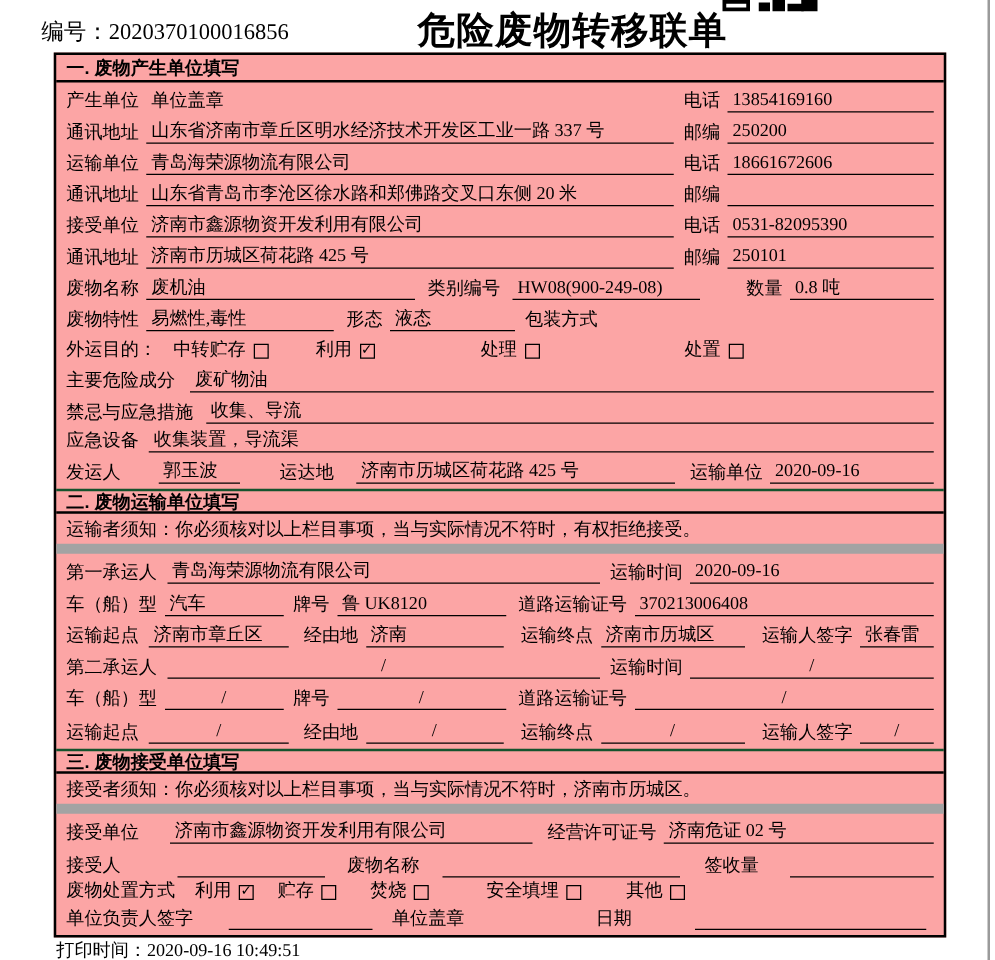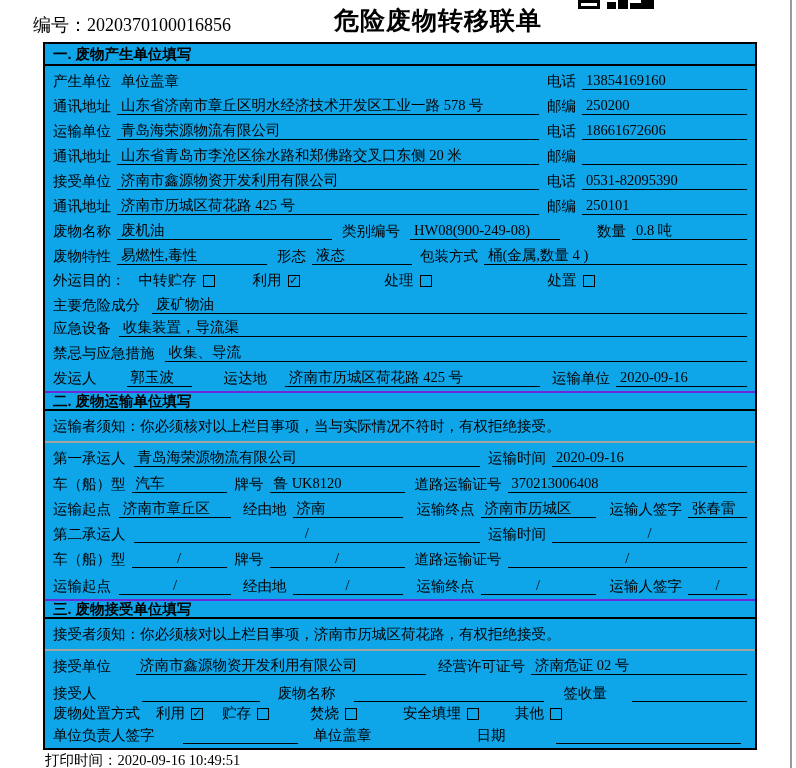--- a/index.html
+++ b/index.html
@@ -1,35 +1,35 @@
 <!DOCTYPE html>
 <html><head>
 <meta charset="utf-8">
 <style>
   html,body{margin:0;padding:0;background:#fff;}
   .sheet{position:relative;width:796px;height:768px;background:#fff;overflow:hidden;
          font-family:"Liberation Serif","DejaVu Serif",serif;color:#000;}
   .serial{position:absolute;left:33px;top:13px;font-size:18px;white-space:nowrap;}
-  .title{position:absolute;left:334px;top:4px;font-size:25px;font-weight:bold;letter-spacing:1px;
+  .title{position:absolute;left:334px;top:4px;font-size:30px;font-weight:bold;letter-spacing:1px;
          font-family:"Liberation Sans","DejaVu Sans",sans-serif;white-space:nowrap;}
   .qr{position:absolute;left:578px;top:0;width:78px;height:9px;}
   .qr i{position:absolute;background:#000;}
   .qr .q1{left:0;top:0;width:22px;height:9px;background:#fff;border:3px solid #000;box-sizing:border-box;}
   .qr .q2{left:29px;top:2px;width:9px;height:7px;}
   .qr .q3{left:40px;top:0;width:10px;height:9px;}
   .qr .q4{left:52px;top:3px;width:13px;height:6px;}
   .qr .q5{left:63px;top:0;width:13px;height:9px;}
   .edge{position:absolute;left:790px;top:0;width:2px;height:768px;background:#9a9a9a;}
-  .tbl{position:absolute;left:43px;top:42px;width:714px;border:2px solid #000;box-sizing:border-box;background:#0ea5e9;}
+  .tbl{position:absolute;left:43px;top:42px;width:714px;border:2px solid #000;box-sizing:border-box;background:#fca5a5;}
   .sec{display:flex;align-items:center;height:22px;padding:0 8px;box-sizing:border-box;
        font-family:"Liberation Sans","DejaVu Sans",sans-serif;font-weight:bold;font-size:14.5px;
        border-bottom:2px solid #000;}
-  .sec.bt{border-top:2px solid #6d28d9;}
+  .sec.bt{border-top:2px solid #14532d;}
   .notice{display:flex;align-items:center;height:32px;padding:0 8px;box-sizing:border-box;
-          font-size:14.5px;border-bottom:2px solid #a3a3a3;white-space:nowrap;}
+          font-size:14.5px;border-bottom:8px solid #a3a3a3;white-space:nowrap;}
   .r{display:flex;align-items:flex-end;height:25px;padding:0 8px 4px 8px;box-sizing:border-box;font-size:14.5px;}
   .lb{white-space:nowrap;line-height:17px;flex:none;}
   .u{border-bottom:1px solid #000;margin-left:6px;min-height:17px;line-height:17px;
      padding:0 4px;white-space:nowrap;box-sizing:border-box;flex:none;overflow:hidden;}
   .u.c{text-align:center;}
   .fill{flex:1 1 auto;}
   .sp{flex:1 1 auto;}
   .opt{display:flex;align-items:flex-end;white-space:nowrap;flex:none;}
   .cb{width:12px;height:12px;border:1.5px solid #000;margin-left:6px;margin-bottom:2px;
       font-size:11px;line-height:9px;text-align:center;box-sizing:border-box;flex:none;}
@@ -60,21 +60,21 @@
     <div class="r" style="height:28px">
       <span class="lb">产生单位</span>
       <span class="lb" style="margin-left:10px">单位盖章</span>
       <span class="sp"></span>
       <span class="lb">电话</span>
       <span class="u" style="width:165px">13854169160</span>
     </div>
 
     <div class="r">
       <span class="lb">通讯地址</span>
-      <span class="u fill">山东省济南市章丘区明水经济技术开发区工业一路 578 号</span>
+      <span class="u fill">山东省济南市章丘区明水经济技术开发区工业一路 337 号</span>
       <span class="lb" style="margin-left:8px">邮编</span>
       <span class="u" style="width:165px">250200</span>
     </div>
 
     <div class="r">
       <span class="lb">运输单位</span>
       <span class="u fill">青岛海荣源物流有限公司</span>
       <span class="lb" style="margin-left:8px">电话</span>
       <span class="u" style="width:165px">18661672606</span>
     </div>
@@ -108,21 +108,20 @@
       <span class="lb" style="margin-left:37px">数量</span>
       <span class="u fill">0.8 吨</span>
     </div>
 
     <div class="r">
       <span class="lb">废物特性</span>
       <span class="u" style="width:150px">易燃性,毒性</span>
       <span class="lb" style="margin-left:10px">形态</span>
       <span class="u" style="width:100px">液态</span>
       <span class="lb" style="margin-left:8px">包装方式</span>
-      <span class="u fill">桶(金属,数量 4 )</span>
     </div>
 
     <div class="r" style="height:24px">
       <span class="lb">外运目的：</span>
       <span class="opt" style="margin-left:13px">
         <span class="lb">中转贮存</span>
         <span class="cb"></span>
       </span>
       <span class="opt" style="margin-left:38px">
         <span class="lb">利用</span>
@@ -136,28 +135,28 @@
         <span class="lb">处置</span>
         <span class="cb"></span>
       </span>
     </div>
 
     <div class="r">
       <span class="lb">主要危险成分</span>
       <span class="u fill" style="margin-left:12px">废矿物油</span>
     </div>
 
+    <div class="r">
+      <span class="lb">禁忌与应急措施</span>
+      <span class="u fill" style="margin-left:10px">收集、导流</span>
+    </div>
+
     <div class="r" style="height:23px">
       <span class="lb">应急设备</span>
       <span class="u fill" style="margin-left:8px">收集装置，导流渠</span>
-    </div>
-
-    <div class="r">
-      <span class="lb">禁忌与应急措施</span>
-      <span class="u fill" style="margin-left:10px">收集、导流</span>
     </div>
 
     <div class="r">
       <span class="lb">发运人</span>
       <span class="u" style="width:65px;margin-left:30px">郭玉波</span>
       <span class="lb" style="margin-left:32px">运达地</span>
       <span class="u" style="width:255px;margin-left:18px">济南市历城区荷花路 425 号</span>
       <span class="lb" style="margin-left:12px">运输单位</span>
       <span class="u fill">2020-09-16</span>
     </div>
@@ -213,21 +212,21 @@
       <span class="u c" style="width:112px;margin-left:8px">/</span>
       <span class="lb" style="margin-left:12px">经由地</span>
       <span class="u c" style="width:110px">/</span>
       <span class="lb" style="margin-left:14px">运输终点</span>
       <span class="u c" style="width:115px">/</span>
       <span class="lb" style="margin-left:14px">运输人签字</span>
       <span class="u c fill">/</span>
     </div>
 
     <div class="sec bt" style="height:20px">三. 废物接受单位填写</div>
-    <div class="notice">接受者须知：你必须核对以上栏目事项，济南市历城区荷花路，有权拒绝接受。</div>
+    <div class="notice">接受者须知：你必须核对以上栏目事项，当与实际情况不符时，济南市历城区。</div>
 
     <div class="r" style="height:28px">
       <span class="lb">接受单位</span>
       <span class="u" style="width:290px;margin-left:25px">济南市鑫源物资开发利用有限公司</span>
       <span class="lb" style="margin-left:12px">经营许可证号</span>
       <span class="u fill">济南危证 02 号</span>
     </div>
 
     <div class="r" style="height:27px">
       <span class="lb">接受人</span>
@@ -241,21 +240,21 @@
     <div class="r" style="height:20px">
       <span class="lb">废物处置方式</span>
       <span class="opt" style="margin-left:16px">
         <span class="lb">利用</span>
         <span class="cb">✓</span>
       </span>
       <span class="opt" style="margin-left:19px">
         <span class="lb">贮存</span>
         <span class="cb"></span>
       </span>
-      <span class="opt" style="margin-left:41px">
+      <span class="opt" style="margin-left:27px">
         <span class="lb">焚烧</span>
         <span class="cb"></span>
       </span>
       <span class="opt" style="margin-left:46px">
         <span class="lb">安全填埋</span>
         <span class="cb"></span>
       </span>
       <span class="opt" style="margin-left:36px">
         <span class="lb">其他</span>
         <span class="cb"></span>

